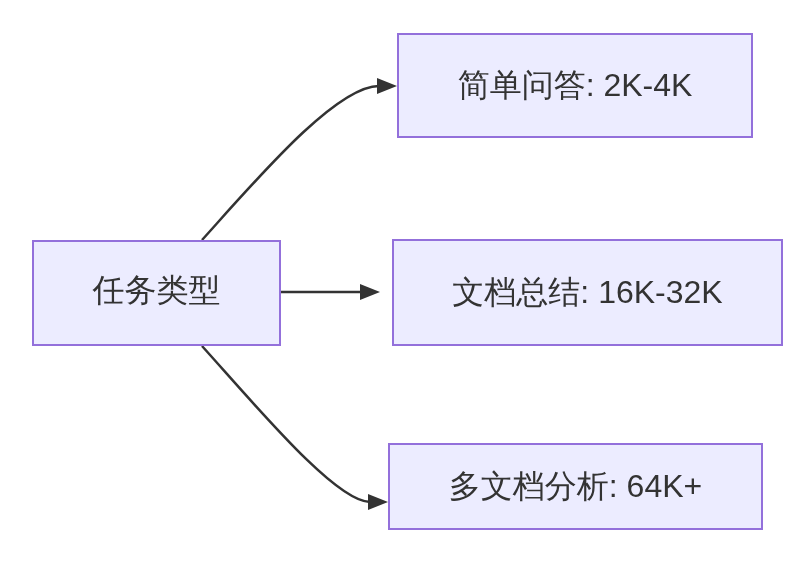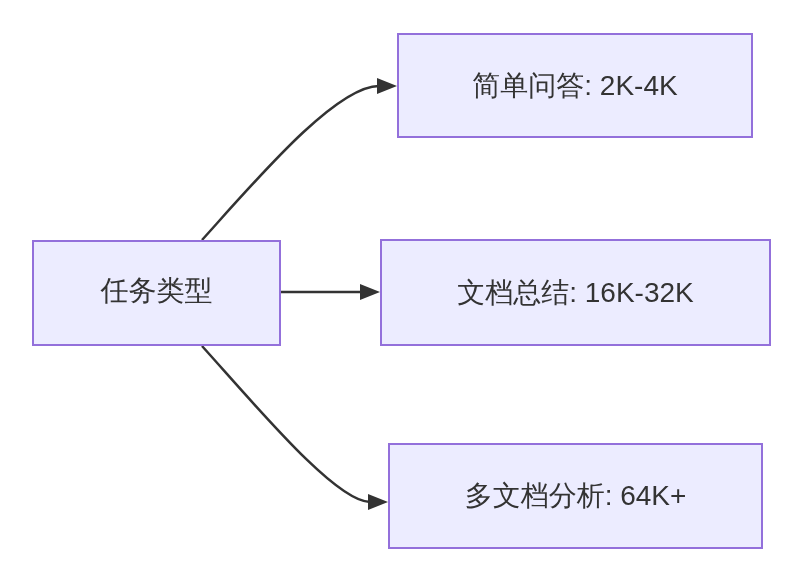--- a/index.html
+++ b/index.html
@@ -31,29 +31,29 @@
   }
   .node {
     position: absolute;
     box-sizing: border-box;
     background: var(--node-fill, #ECECFF);
     border: 2px solid var(--node-border, #9370DB);
     display: flex;
     align-items: center;
     justify-content: center;
     color: var(--text, #333333);
-    font-size: 28px;
+    font-size: 32px;
     line-height: 1.2;
     white-space: nowrap;
     text-align: center;
   }
   .node-root    { left: 32px;  top: 240px; width: 249px; height: 106px; font-family: Liberation Mono, monospace; }
   .node-simple  { left: 397px; top: 33px;  width: 356px; height: 105px; }
-  .node-summary { left: 380px; top: 239px; width: 391px; height: 107px; justify-content: center; }
-  .node-multi   { left: 388px; top: 443px; width: 375px; height: 106px; }
+  .node-summary { left: 392px; top: 239px; width: 391px; height: 107px; justify-content: center; }
+  .node-multi   { left: 388px; top: 443px; width: 375px; height: 87px; }
 </style>
 </head>
 <body>
 
 <div class="canvas">
 
   <svg class="edges" width="787" height="572" viewBox="0 0 787 572" aria-hidden="true">
     <defs>
       <marker id="arrowhead" viewBox="0 0 20 16" markerWidth="20" markerHeight="16" refX="2" refY="8" orient="auto" markerUnits="userSpaceOnUse">
         <path class="arrowhead" d="M0,0 L20,8 L0,16 z"></path>

